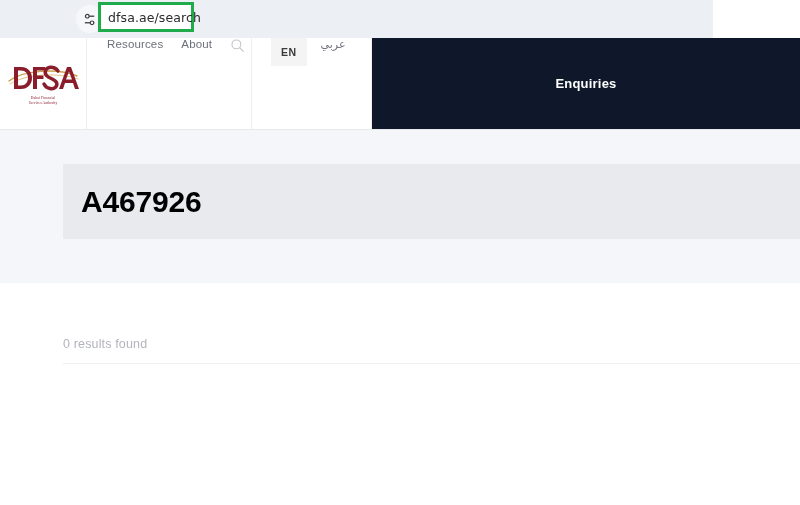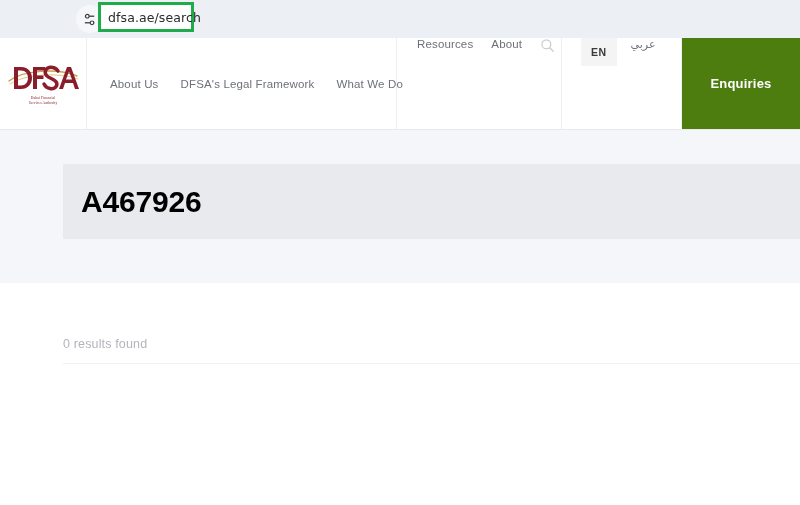--- a/index.html
+++ b/index.html
@@ -12,21 +12,21 @@
     background: #ffffff;
     font-family: "Liberation Sans", sans-serif;
     overflow: hidden;
     position: relative;
   }
 
   
   .urlbar {
     position: absolute;
     left: 0; top: 0;
-    width: 800px; height: 38px;
+    width: 713px; height: 38px;
     background: #eceff4;
     display: flex;
     align-items: center;
   }
   .urlbar-icon-btn {
     position: absolute;
     left: 76px; top: 5px;
     width: 28px; height: 28px;
     border-radius: 50%;
     background: #f6f7fa;
@@ -146,21 +146,21 @@
   }
   .lang-ar {
     font-size: 11px;
     color: #6d7179;
     cursor: pointer;
     font-family: "DejaVu Sans", sans-serif;
   }
 
   .hdr-cta {
     flex: 1;
-    background: #4d7c0f;
+    background: #0f172a;
     display: flex;
     align-items: center;
     justify-content: center;
     cursor: pointer;
   }
   .hdr-cta-label {
     color: #ffffff;
     font-size: 13px;
     font-weight: bold;
     letter-spacing: 0.2px;
@@ -258,25 +258,20 @@
           <path d="M122 12 L130 12 L146 56 L138 56 L134 44 L118 44 L114 56 L106 56 Z M126 21 L120 37 L132 37 Z" fill="#8a1c2b"></path>
         </svg>
       </div>
       <div class="logo-sub">
         <div>Dubai Financial</div>
         <div>Services Authority</div>
       </div>
     </div>
   </div>
 
-  <nav class="hdr-nav-main">
-    <span class="nav-link">About Us</span>
-    <span class="nav-link">DFSA's Legal Framework</span>
-    <span class="nav-link">What We Do</span>
-  </nav>
 
   <nav class="hdr-nav-sec">
     <span class="nav-link">Resources</span>
     <span class="nav-link">About</span>
     <span class="search-btn">
       <svg width="15" height="15" viewBox="0 0 16 16" aria-hidden="true">
         <circle cx="6.8" cy="6.8" r="4.7" stroke="#c3c6cb" stroke-width="1.2" fill="none"></circle>
         <line x1="10.4" y1="10.4" x2="14.2" y2="14.2" stroke="#c3c6cb" stroke-width="1.2" stroke-linecap="round"></line>
       </svg>
     </span>

